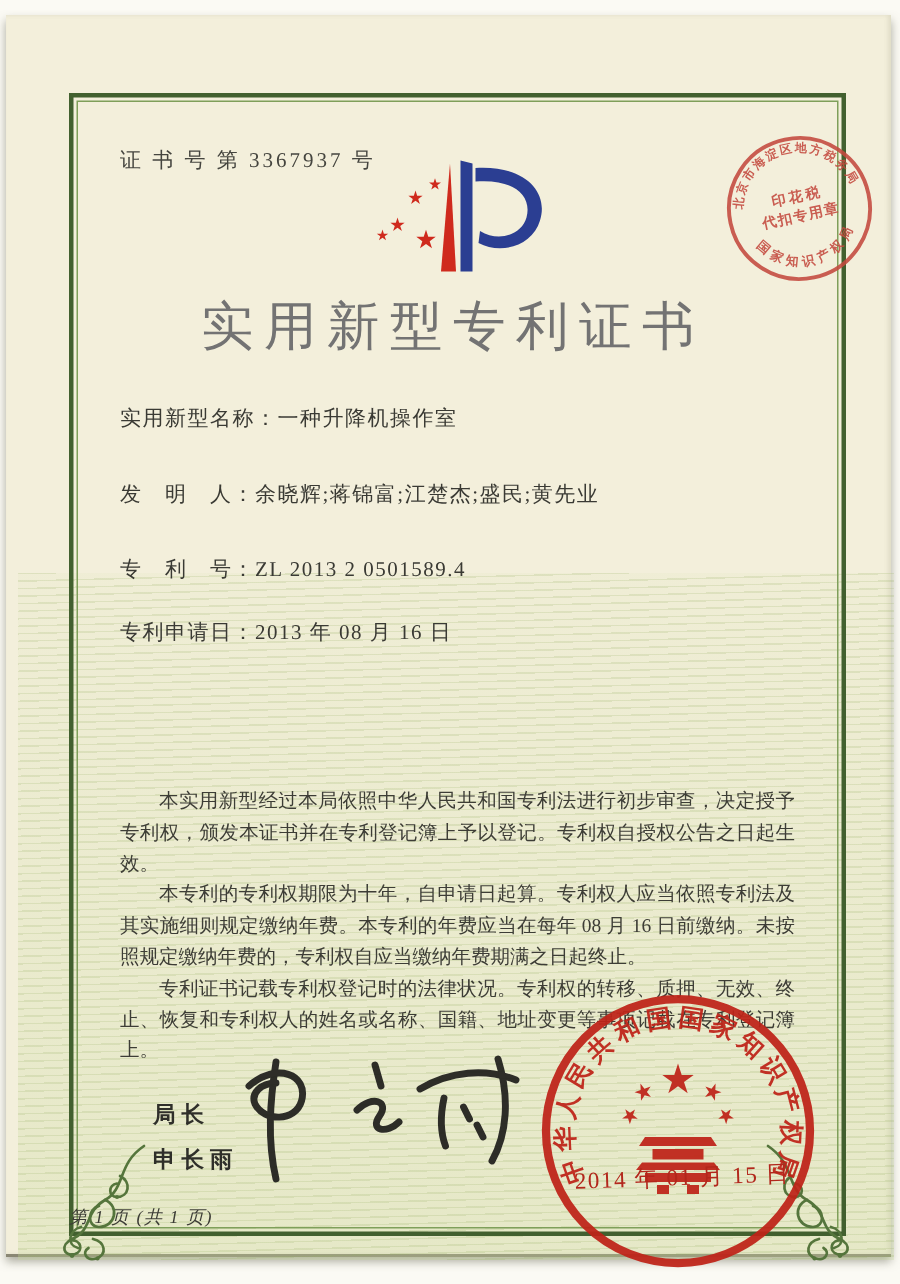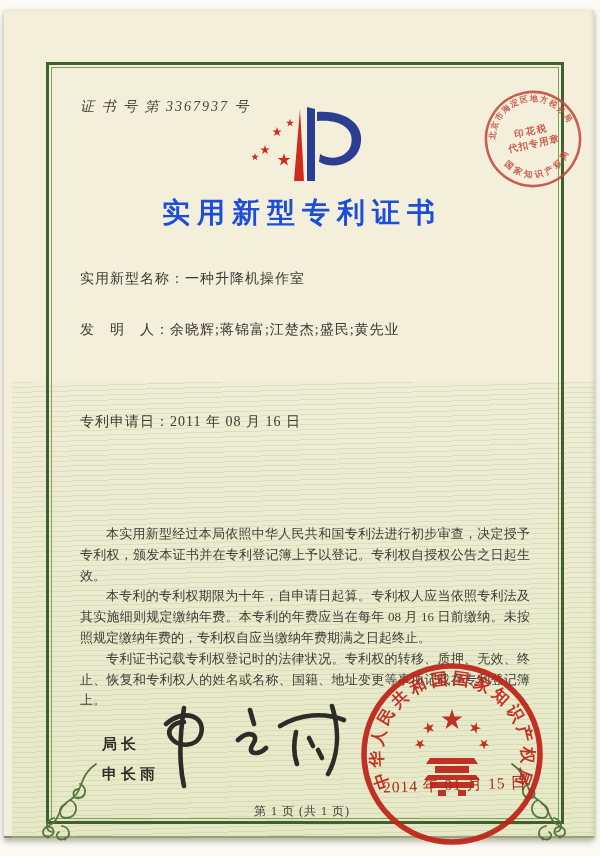--- a/index.html
+++ b/index.html
@@ -21,26 +21,26 @@
       linear-gradient(rgba(208,222,164,.10), rgba(198,216,152,.30));
     pointer-events:none;
   }
   .frame{
     position:absolute;left:42px;top:52px;width:512px;height:756px;
     border:3px solid #42602f;
   }
   .frame-inner{position:absolute;inset:2px;border:1px solid #7f9f5a;}
   .cert-no{
     position:absolute;left:76px;top:88px;
-    font-size:14px;letter-spacing:2px;color:#45453f;font-style:italic;
+    font-size:14px;letter-spacing:2px;color:#45453f;
   }
   .logo{position:absolute;left:228px;top:92px;width:142px;height:88px;}
   .title{
     position:absolute;left:42px;top:184px;width:512px;text-align:center;
-    font-size:28px;font-weight:700;letter-spacing:7px;color:#1d4ed8;
+    font-size:35px;font-weight:400;letter-spacing:7px;color:#737373;
   }
   .field{
     position:absolute;left:76px;width:450px;
     font-size:14px;color:#3a3a34;letter-spacing:1px;white-space:nowrap;
   }
   .f0{top:260px}.f1{top:311px}.f2{top:361px}.f3{top:403px}.f4{top:445px}.f5{top:487px}
   .body-text{
     position:absolute;left:76px;top:514px;width:450px;
     font-size:13px;line-height:20.8px;color:#3d3d36;
     text-align:justify;
@@ -52,22 +52,22 @@
   }
   .signature{position:absolute;left:150px;top:684px;width:205px;height:100px;z-index:6;}
   .seal-tax{position:absolute;left:476px;top:74px;width:106px;height:110px;transform:rotate(-12deg);opacity:.88;}
   .seal-main{position:absolute;left:352px;top:648px;width:192px;height:192px;z-index:4;opacity:.93;}
   .issue-date{
     position:absolute;left:356px;top:765px;width:190px;text-align:center;
     color:#b2271c;font-size:15.5px;letter-spacing:1px;transform:rotate(-2deg);z-index:5;
     white-space:nowrap;
   }
   .footer{
-    position:absolute;left:42px;top:793px;width:512px;text-align:center;
-    font-size:12px;color:#3c3c36;letter-spacing:1px;
+    position:absolute;left:42px;top:793px;width:512px;text-align:left;
+    font-size:12px;color:#3c3c36;letter-spacing:1px;font-style:italic;
   }
   .flourish{position:absolute;width:72px;height:82px;z-index:2;}
   .fl-left{left:30px;top:750px;}
   .fl-right{left:498px;top:750px;transform:scaleX(-1);}
 </style>
 </head>
 <body>
 
 <div class="paper">
 
@@ -139,21 +139,22 @@
       <textPath href="#taxBottom" startOffset="50%" text-anchor="middle">国家知识产权局</textPath>
     </text>
     <text x="53" y="50" text-anchor="middle" font-size="9.5" letter-spacing="2" fill="#c4493e" font-weight="bold">印花税</text>
     <text x="53" y="63" text-anchor="middle" font-size="9.5" letter-spacing="1" fill="#c4493e" font-weight="bold">代扣专用章</text>
   </svg>
 
   <div class="title">实用新型专利证书</div>
 
   <div class="field f1"><span>发　明　人：</span><span>余晓辉;蒋锦富;江楚杰;盛民;黄先业</span></div>
   <div class="field f0"><span>实用新型名称：</span><span>一种升降机操作室</span></div>
-  <div class="field f3"><span>专利申请日：</span><span>2011 年 08 月 16 日</span></div>
+  <div class="field f2"><span>专　利　号：</span><span>ZL 2013 2 0501589.4</span></div>
+  <div class="field f3"><span>专利申请日：</span><span>2013 年 08 月 16 日</span></div>
 
   <div class="body-text">
     <p>本实用新型经过本局依照中华人民共和国专利法进行初步审查，决定授予专利权，颁发本证书并在专利登记簿上予以登记。专利权自授权公告之日起生效。</p>
     <p>本专利的专利权期限为十年，自申请日起算。专利权人应当依照专利法及其实施细则规定缴纳年费。本专利的年费应当在每年 08 月 16 日前缴纳。未按照规定缴纳年费的，专利权自应当缴纳年费期满之日起终止。</p>
     <p>专利证书记载专利权登记时的法律状况。专利权的转移、质押、无效、终止、恢复和专利权人的姓名或名称、国籍、地址变更等事项记载在专利登记簿上。</p>
   </div>
 
   <div class="signer">
     <div>局长</div>
     <div>申长雨</div>

